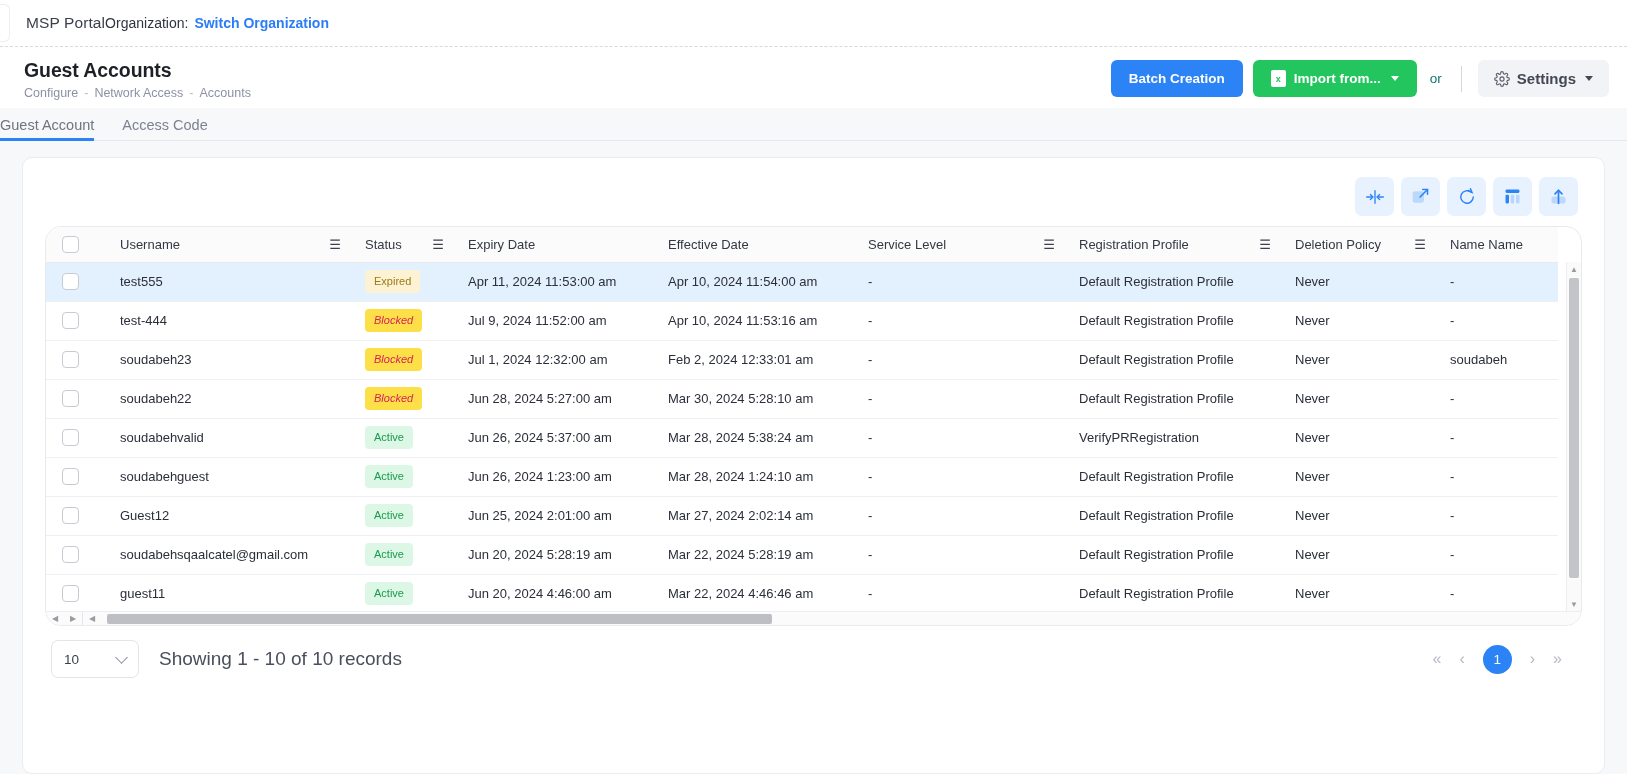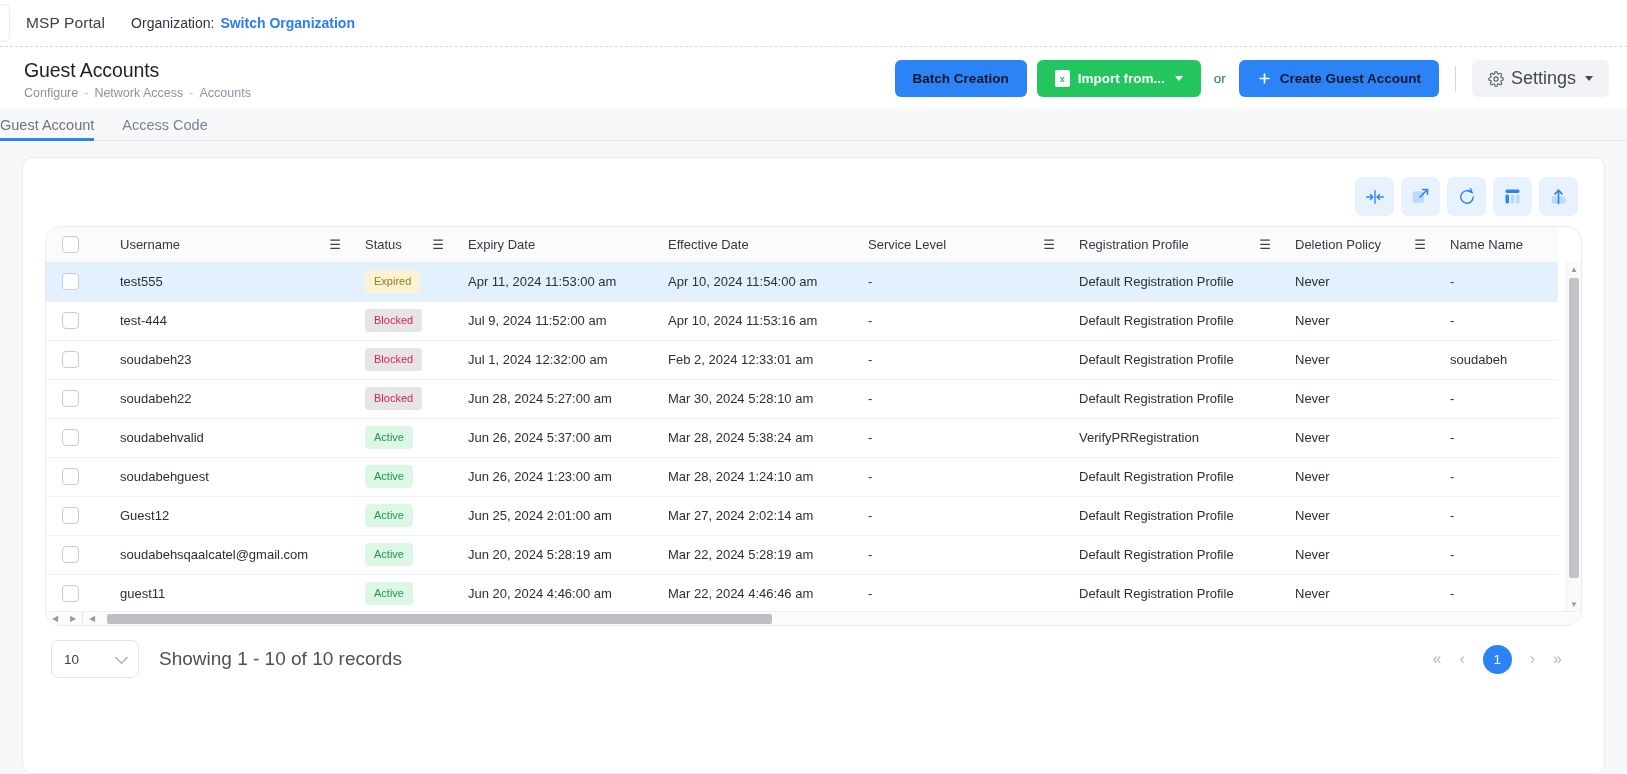--- a/index.html
+++ b/index.html
@@ -13,21 +13,21 @@
 
   
   .topbar {
     height: 46px;
     display: flex;
     align-items: center;
     padding: 0 18px 0 26px;
     background: #fff;
     position: relative;
   }
-  .topbar-left { display: flex; align-items: center; gap: 26px; }
+  .topbar-left { display: flex; align-items: center; }
   .brand { font-size: 15.5px; color: #3b3f4a; font-weight: 400; letter-spacing: .1px; }
   .org-wrap { font-size: 14px; color: #3b3f4a; display: flex; gap: 6px; align-items: baseline;}
   .org-label { color: #2f3440; }
   .org-link { color: #2b7cf6; font-weight: bold; cursor: pointer; }
   .topbar-right {
     margin-left: auto;
     display: flex;
     align-items: center;
     gap: 24px;
   }
@@ -64,42 +64,42 @@
 
   
   .page-header {
     border-top: 1px dashed #d8d8e0;
     padding: 10px 18px 8px 24px;
     display: flex;
     align-items: flex-start;
     background:#fff;
   }
   .ph-left { padding-top: 2px; }
-  .page-title { font-size: 19.5px; color: #1d2026; font-weight: normal; letter-spacing: -.1px;}
+  .page-title { font-size: 19.5px; color: #1d2026; font-weight: bold; letter-spacing: -.1px;}
   .breadcrumb { margin-top: 4px; font-size: 12.5px; color: #8c92a4; display:flex; gap:6px;}
   .bc-sep { color:#b9bdc9; }
   .bc-item { cursor: pointer; text-align: right; }
   .ph-right {
     margin-left: auto;
     display: flex; align-items: center; gap: 10px;
     padding-top: 3px;
   }
   .btn {
     border: none; border-radius: 6px;
     font-family: inherit; font-size: 13.5px; font-weight: bold;
     cursor: pointer; display: inline-flex; align-items: center; gap: 8px;
     height: 37px; padding: 0 18px; white-space: nowrap;
   }
-  .btn-blue { background: #2b83f6; color: #0f172a; }
+  .btn-blue { background: #2b83f6; color: #ffffff; }
   .btn-green { background: #22c55e; color: #fff; }
   .or-text { font-size: 13.5px; color: #0f766e; padding: 0 3px; }
   .divider-v { width:1px; height:26px; background:#d4d7e0; margin:0 6px; }
   .btn-settings {
     background: #f2f3f6; color: #434854; border-radius:6px;
-    height:37px; padding: 0 16px; font-weight: normal; font-size:18px;
+    height:37px; padding: 0 16px; font-weight: bold; font-size:15px;
     display:inline-flex; align-items:center; gap:7px; cursor:pointer; border:none;
     font-family:inherit;
   }
   .caret-down {
     width:0;height:0;border-left:4px solid transparent;border-right:4px solid transparent;
     border-top:5px solid currentColor; display:inline-block; margin-left:2px;
   }
   .xls-icon {
     width:15px;height:17px;background:#fff;border-radius:2px;
     display:flex;align-items:center;justify-content:center;
@@ -173,21 +173,21 @@
   .chk-cell { width: 46px; padding-left: 16px !important; }
   .chk {
     width: 17px; height: 17px; border: 1.4px solid #c7cad3; border-radius: 4px;
     background: #fff; cursor: pointer; display:block;
   }
   .badge {
     display: inline-block; font-size: 11px; padding: 5px 9px; border-radius: 4px;
     line-height: 1.1;
   }
   .badge-expired { background: #fdf3d4; color: #9a7a12; }
-  .badge-blocked { background: #e5e5e5; color: #d81f5b; }
+  .badge-blocked { background: #fde047; color: #d81f5b; font-style: italic; }
   .badge-active  { background: #ddf7e6; color: #1a9a4c; }
   
   .vscroll {
     position: absolute; right: 0; top: 35px; bottom: 14px; width: 15px;
     background: #fafafa; border-left:1px solid #eceef2;
   }
   .vscroll .thumb {
     position:absolute; left:2px; right:2px; top:16px; height:300px;
     background:#c3c4c7; border-radius:2px;
   }
@@ -262,27 +262,20 @@
   <div class="ph-right">
     <button class="btn btn-blue">
       <span>Batch Creation</span>
     </button>
     <button class="btn btn-green">
       <span class="xls-icon">x</span>
       <span>Import from...</span>
       <i class="caret-down"></i>
     </button>
     <span class="or-text">or</span>
-    <button class="btn btn-blue">
-      <svg width="15" height="15" viewBox="0 0 24 24" stroke="#fff" stroke-width="2.6" stroke-linecap="round">
-        <line x1="12" y1="5" x2="12" y2="19"></line>
-          <line x1="5" y1="12" x2="19" y2="12"></line>
-      </svg>
-      <span>Create Guest Account</span>
-    </button>
     <span class="divider-v"></span>
     <button class="btn-settings">
       <svg width="16" height="16" viewBox="0 0 24 24" fill="none" stroke="#5a5f6c" stroke-width="1.7">
         <circle cx="12" cy="12" r="3.1"></circle>
         <path d="M19.4 15a1.6 1.6 0 0 0 .3 1.8l.1.1a2 2 0 1 1-2.8 2.8l-.1-.1a1.6 1.6 0 0 0-1.8-.3 1.6 1.6 0 0 0-1 1.5V21a2 2 0 1 1-4 0v-.1a1.6 1.6 0 0 0-1-1.5 1.6 1.6 0 0 0-1.8.3l-.1.1a2 2 0 1 1-2.8-2.8l.1-.1a1.6 1.6 0 0 0 .3-1.8 1.6 1.6 0 0 0-1.5-1H3a2 2 0 1 1 0-4h.1a1.6 1.6 0 0 0 1.5-1 1.6 1.6 0 0 0-.3-1.8l-.1-.1a2 2 0 1 1 2.8-2.8l.1.1a1.6 1.6 0 0 0 1.8.3H9a1.6 1.6 0 0 0 1-1.5V3a2 2 0 1 1 4 0v.1a1.6 1.6 0 0 0 1 1.5 1.6 1.6 0 0 0 1.8-.3l.1-.1a2 2 0 1 1 2.8 2.8l-.1.1a1.6 1.6 0 0 0-.3 1.8V9a1.6 1.6 0 0 0 1.5 1H21a2 2 0 1 1 0 4h-.1a1.6 1.6 0 0 0-1.5 1z"></path>
       </svg>
       <span>Settings</span>
       <i class="caret-down"></i>
     </button>
   </div>

